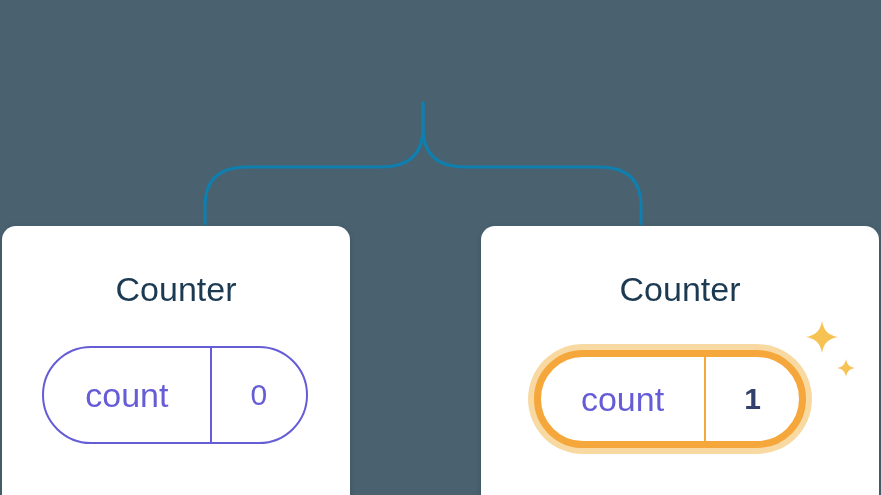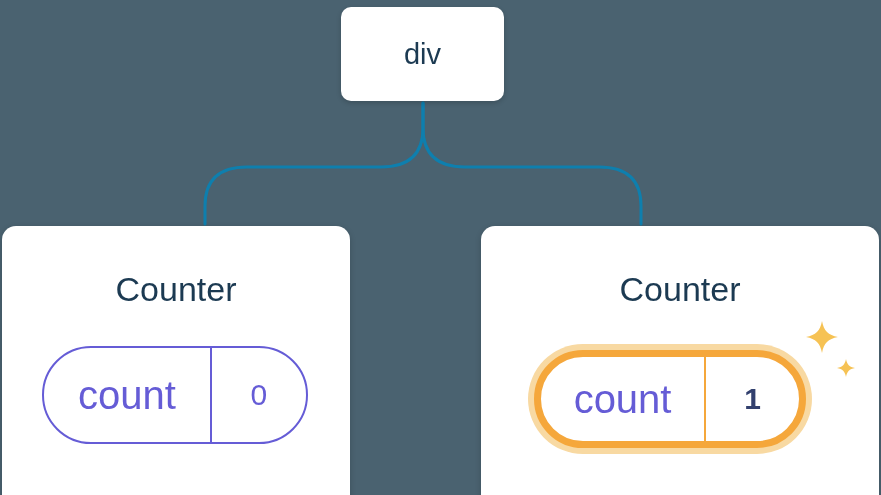--- a/index.html
+++ b/index.html
@@ -65,21 +65,21 @@
   }
   .card-left  .pill { left: 40px; top: 120px; width: 266px; height: 98px; }
   .card-right .pill { left: 53px; top: 124px; width: 272px; height: 98px; }
   .pill-highlight {
     border: 7px solid var(--highlight-border, #f5a73b);
     box-shadow: 0 0 0 6px var(--highlight-glow, #f8d9a2);
   }
   .pill-key {
     flex: 0 0 64%;
     display: flex; align-items: center; justify-content: center;
-    font-size: 40px;
+    font-size: 34px;
     color: var(--pill-text, #655cd6);
     border-right: 2px solid var(--pill-border, #655cd6);
   }
   .pill-highlight .pill-key {
     border-right-color: var(--highlight-border, #f5a73b);
   }
   .pill-value {
     flex: 1;
     display: flex; align-items: center; justify-content: center;
     font-size: 30px;
@@ -94,23 +94,20 @@
 </head>
 <body>
 
 <div class="stage">
 
   <svg class="connectors" viewBox="0 0 881 495" aria-hidden="true">
     <path class="conn" d="M423,103 L423,128 Q423,167 381,167 L247,167 Q205,167 205,206 L205,224"></path>
     <path class="conn" d="M423,103 L423,128 Q423,167 465,167 L599,167 Q641,167 641,206 L641,224"></path>
   </svg>
 
-  <div class="node">
-    <span class="root-label">div</span>
-  </div>
 
   <div class="card card-left">
     <div class="card-title">Counter</div>
     <div class="pill">
       <span class="pill-key">count</span>
       <span class="pill-value">0</span>
     </div>
   </div>
 
   <div class="card card-right">

